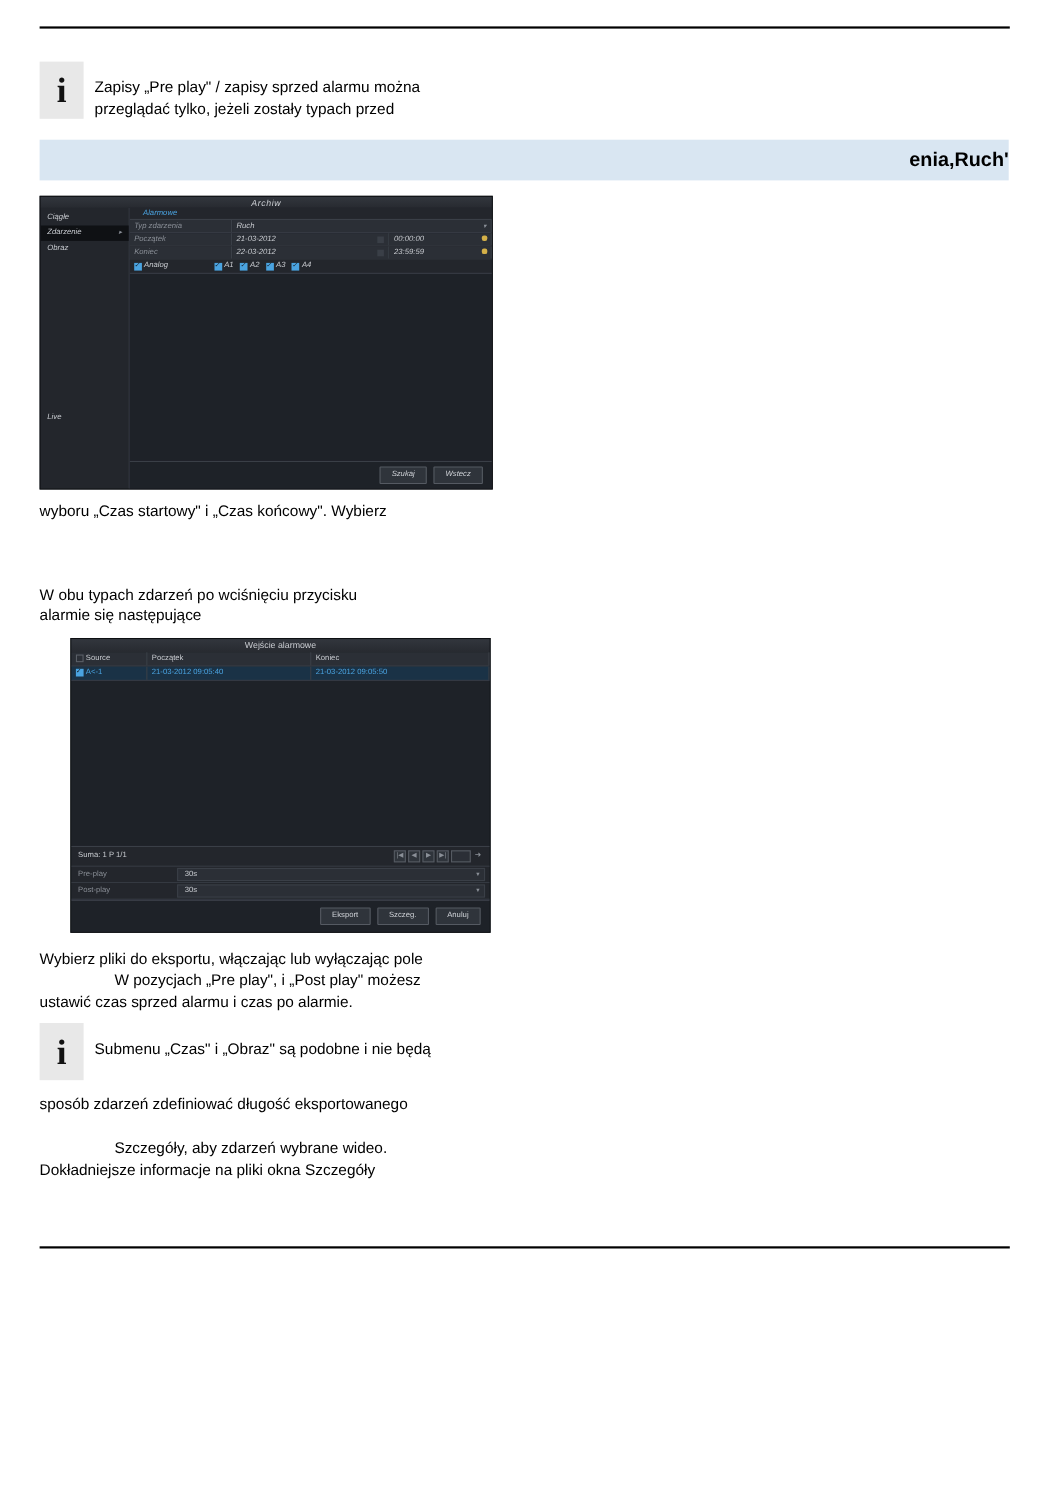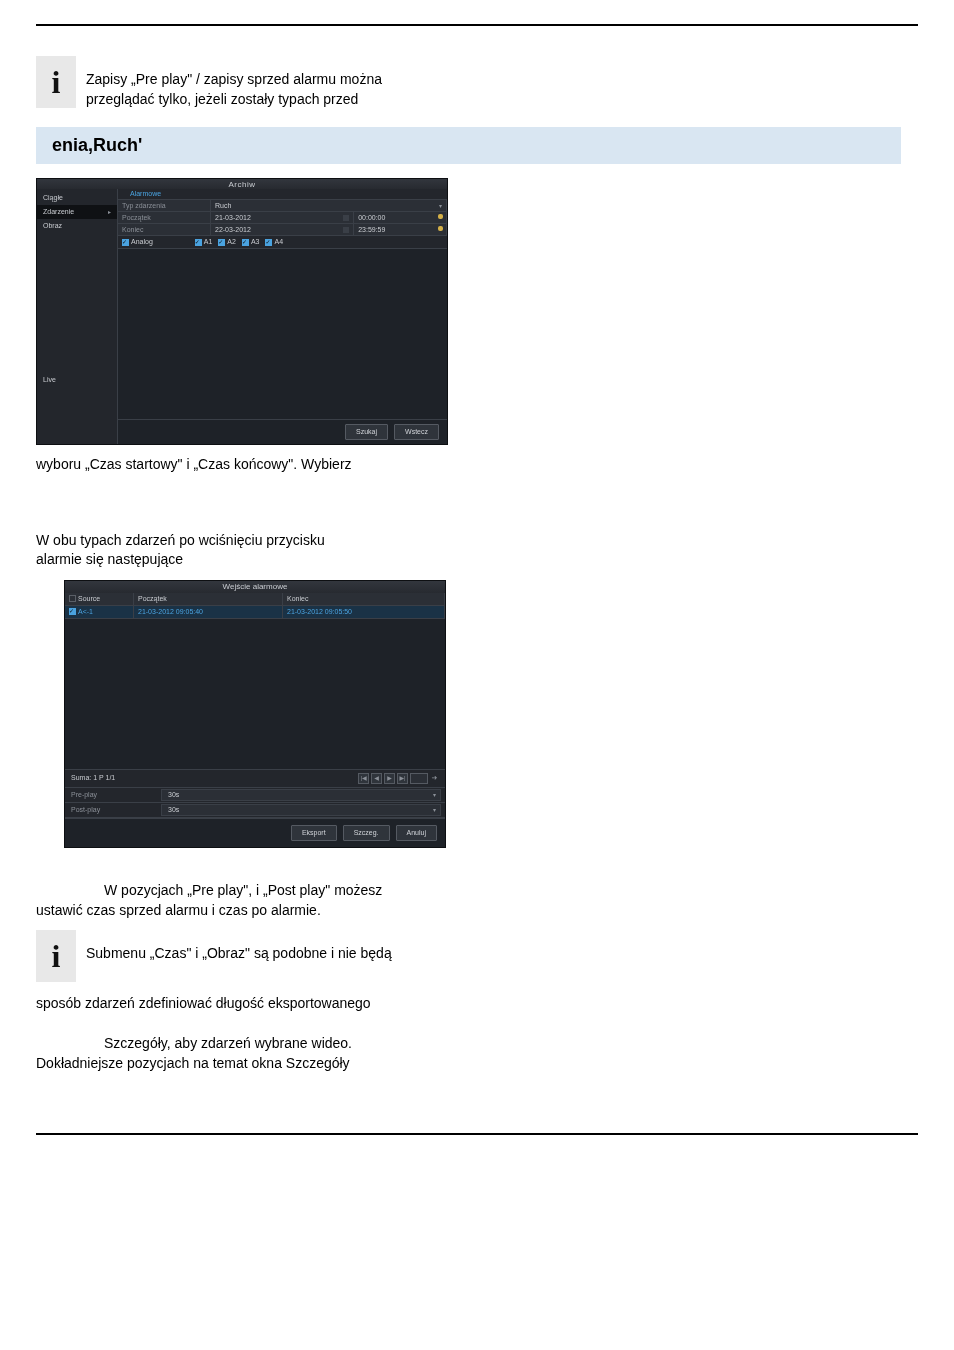--- a/index.html
+++ b/index.html
@@ -59,41 +59,42 @@
     font-weight: bold;
     font-size: 32px;
     color: #111;
   }
   .info-text {
     padding-top: 14px;
     max-width: 420px;
   }
   .blue-band {
     background: var(--blue-band);
-    padding: 6px 16px;
-    text-align: left;
+    padding: 6px 0;
+    text-align: right;
     font-size: 18px;
     font-weight: bold;
-    margin: 6px 17px 14px 0;
+    margin: 6px 1px 14px 0;
   }
   .para {
     margin: 10px 0;
     max-width: 520px;
   }
   .indent1 { margin-left: 68px; }
   strong { font-weight: normal; }
 
   
   .scr1 {
     width: 410px;
     background: var(--dvr-bg);
     border: 1px solid #0d0f12;
     margin-bottom: 5px;
     font-size: 8px;
     color: var(--dvr-text);
+    font-style: italic;
   }
   .scr1 .titlebar {
     background: linear-gradient(#32363d, #272a30);
     height: 10px;
     display: flex;
     align-items: center;
     justify-content: center;
     font-size: 8px;
     letter-spacing: 0.5px;
   }
@@ -424,37 +425,37 @@
       </div>
     </div>
     <div class="footer2">
       <div class="dvr-btn">Eksport</div>
       <div class="dvr-btn">Szczeg.</div>
       <div class="dvr-btn">Anuluj</div>
     </div>
   </div>
 
   <div class="para" style="margin-top:14px">
-    <br>
+    <span>Wybierz pliki do eksportu, włączając lub wyłączając pole</span><br>
     <span class="indent1">W pozycjach „Pre play", i „Post play" możesz</span><br>
     <span>ustawić czas sprzed alarmu i czas po alarmie.</span>
   </div>
 
   <div class="info-badge" style="margin:10px 0 12px 0">
     <div class="info-icon">i</div>
     <div class="info-text">
       <span>Submenu „Czas" i „Obraz" są podobne i nie będą</span>
     </div>
   </div>
 
   <div class="para">
     <span>sposób zdarzeń zdefiniować długość eksportowanego</span>
   </div>
 
   <div class="para" style="margin-top:20px">
     <span class="indent1">
       <strong>Szczegóły</strong><span>, aby zdarzeń wybrane wideo.</span>
     </span><br>
-    <span>Dokładniejsze pozycjach na temat okna </span><strong>Szczegóły</strong>
+    <span>Dokładniejsze informacje na pliki okna </span><strong>Szczegóły</strong>
   </div>
 
   <div class="hr-bottom"></div>
 </div>
 
 </body></html>

